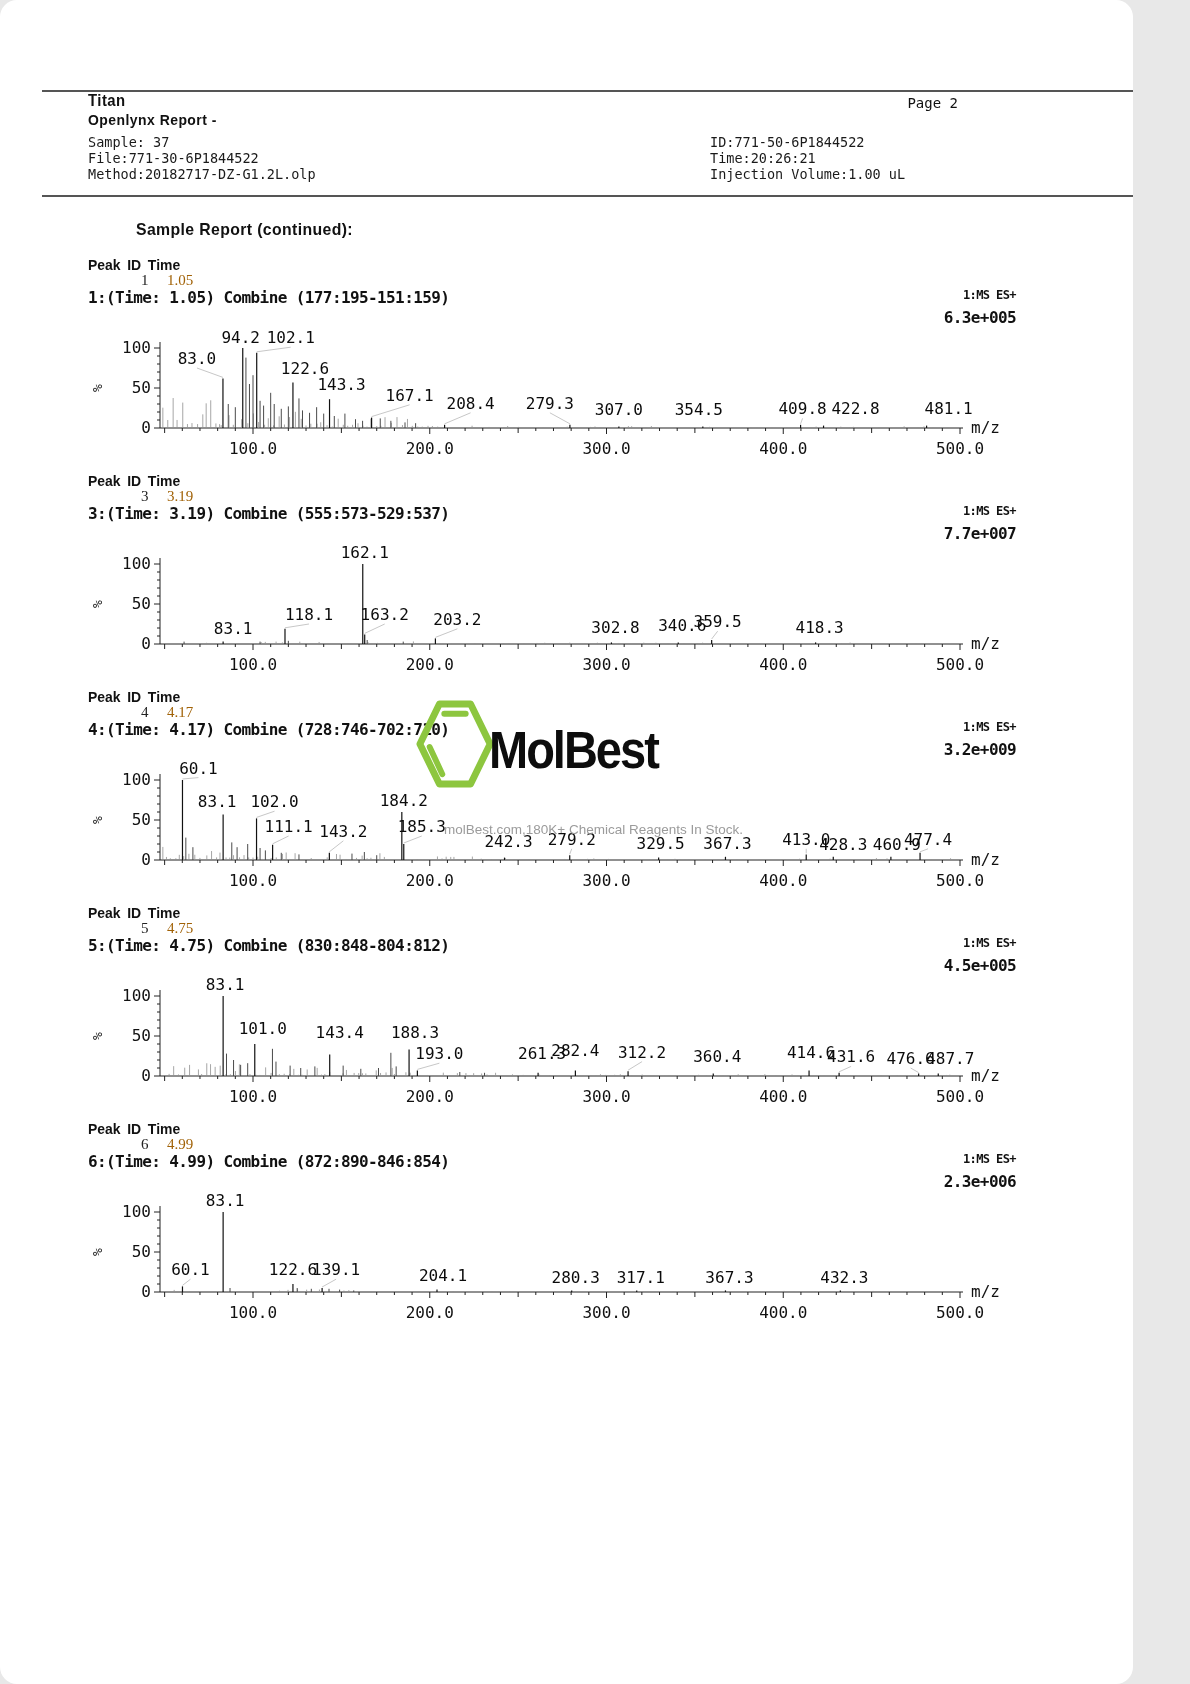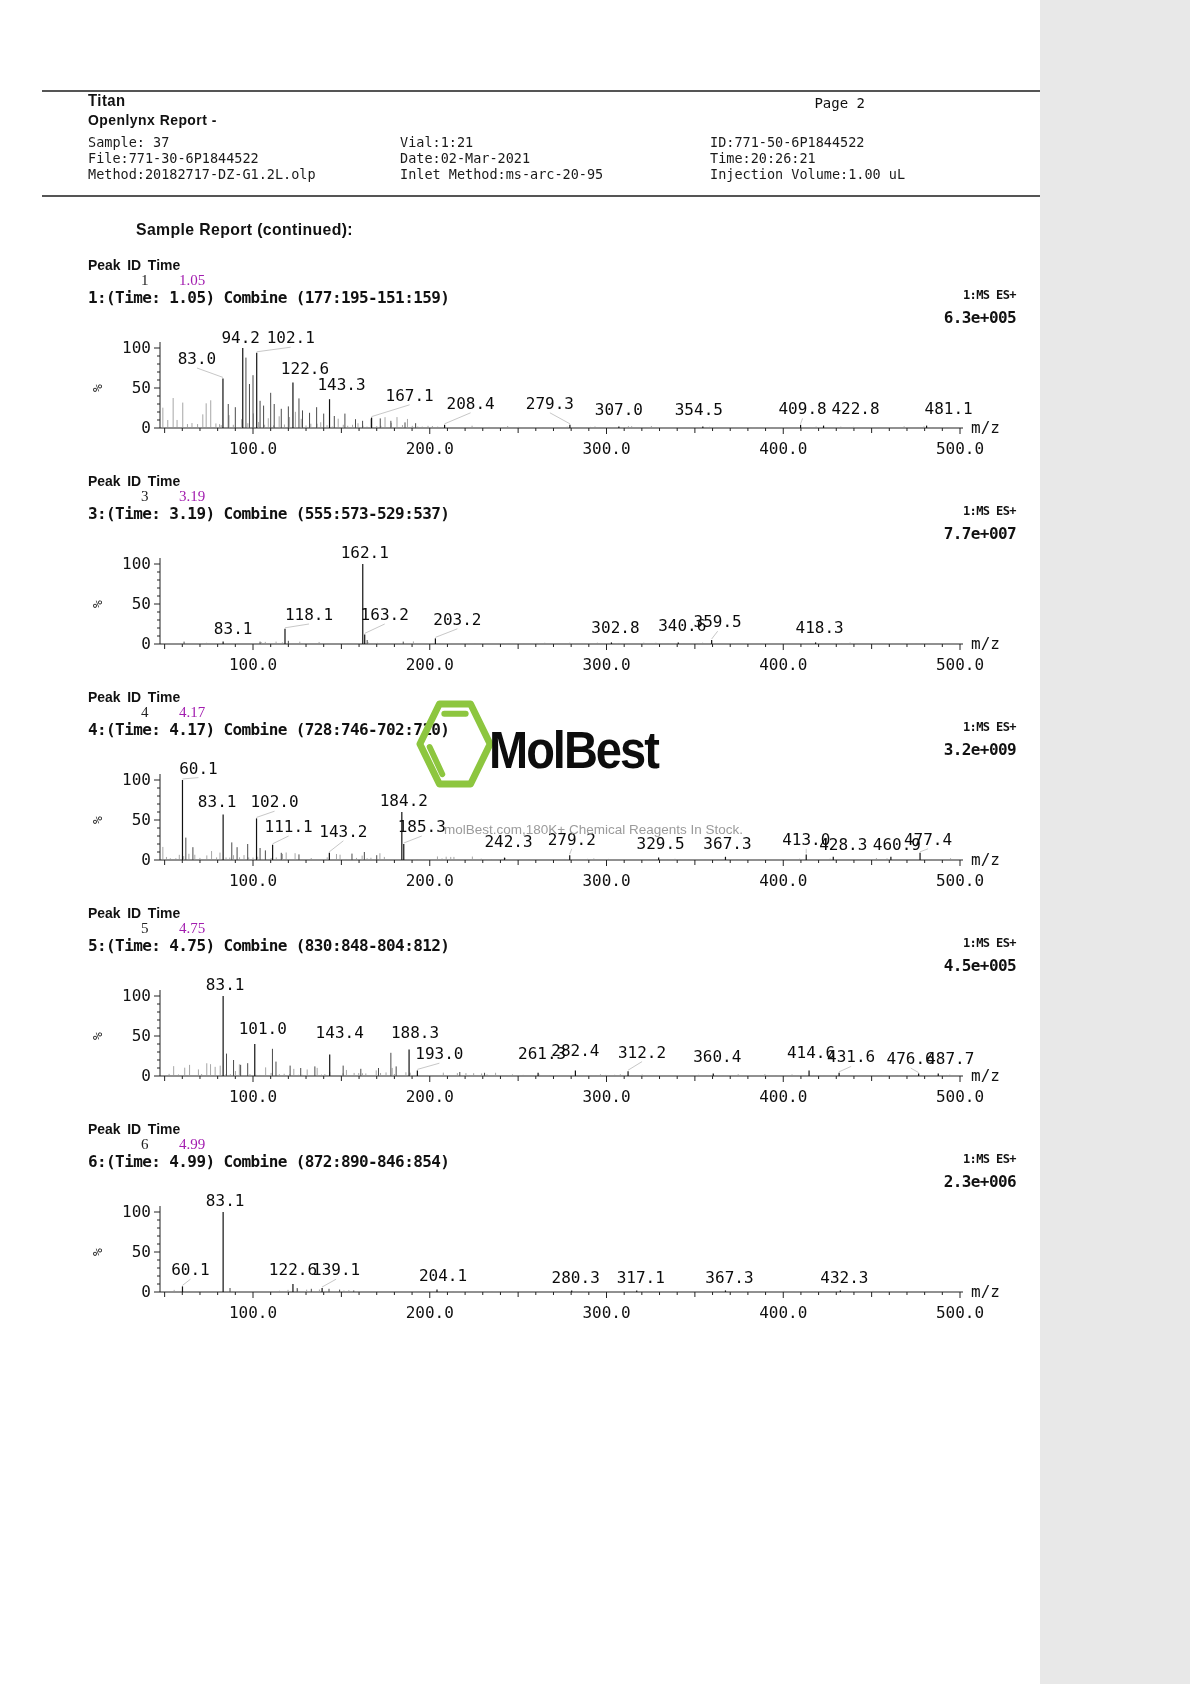--- a/index.html
+++ b/index.html
@@ -1,32 +1,32 @@
 <!DOCTYPE html>
 <html><head>
 <meta charset="utf-8">
 <style>
   html,body{margin:0;padding:0;background:#e8e8e8;}
-  .page{position:relative;width:1040px;height:1684px;background:#ffffff;overflow:hidden;
-        font-family:"Liberation Sans",sans-serif;color:#111;}
+  .page{position:relative;width:1133px;height:1684px;background:#ffffff;overflow:hidden;
+        font-family:"Liberation Sans",sans-serif;color:#111;border-radius:17px;}
   .abs{position:absolute;}
   .mono{font-family:"DejaVu Sans Mono",monospace;}
   .serif{font-family:"Liberation Serif",serif;}
   .b{font-weight:bold;}
   .cond{transform:scaleX(.93);transform-origin:0 0;display:inline-block;white-space:nowrap;}
   .rule{position:absolute;left:42px;width:1106px;height:2px;background:#555;}
   .hdr-product{left:88px;top:92px;font-size:16px;letter-spacing:.5px;}
   .hdr-title{left:88px;top:111px;font-size:15px;letter-spacing:.5px;}
   .hdr-page{top:95px;right:175px;font-size:14px;}
   .info{font-size:13.5px;line-height:16px;white-space:nowrap;color:#1a1a1a;}
   .sec-title{left:88px;top:220px;font-size:17px;letter-spacing:.4px;margin-left:48px;}
   .section{position:absolute;left:0;width:1190px;height:216px;}
   .pk-hdr{left:88px;top:0;font-size:15px;word-spacing:3px;}
   .pk-id{left:141px;top:16px;font-size:15px;color:#222;}
-  .pk-time{left:167px;top:16px;font-size:15px;color:#a21caf;margin-left:12px;}
+  .pk-time{left:167px;top:16px;font-size:15px;color:#a16207;}
   .sp-title{left:88px;top:32px;font-size:16px;letter-spacing:-.6px;white-space:nowrap;}
   .sp-mode{right:174px;top:32px;font-size:12px;letter-spacing:-.6px;text-align:right;}
   .sp-int{right:174px;top:52px;font-size:16px;letter-spacing:-.6px;text-align:right;}
   .sp-svg{left:60px;top:70px;}
   
   .wm{position:absolute;z-index:6;pointer-events:none;}
   .wm-hex{left:416px;top:698px;width:78px;height:92px;}
   .wm-text{left:489px;top:720px;font-size:47px;font-weight:bold;letter-spacing:-2px;
            transform:scaleY(1.1);transform-origin:0 0;white-space:nowrap;}
   .wm-sub{left:444px;top:822px;font-size:13.5px;white-space:nowrap;}
@@ -44,25 +44,20 @@
   </div>
   <div class="abs hdr-page mono">Page 2</div>
   <div class="abs hdr-title b">
     <span class="cond">Openlynx Report -</span>
   </div>
 
   <div class="abs info mono" style="left:88px;top:134px">
     <div>Sample: 37</div>
     <div>File:771-30-6P1844522</div>
     <div>Method:20182717-DZ-G1.2L.olp</div>
-  </div>
-  <div class="abs info mono" style="left:400px;top:134px">
-    <div>Vial:1:21</div>
-    <div>Date:02-Mar-2021</div>
-    <div>Inlet Method:ms-arc-20-95</div>
   </div>
   <div class="abs info mono" style="left:710px;top:134px">
     <div>ID:771-50-6P1844522</div>
     <div>Time:20:26:21</div>
     <div>Injection Volume:1.00 uL</div>
   </div>
 
   <div class="rule" style="top:195px"></div>
 
   <div class="abs sec-title b">

